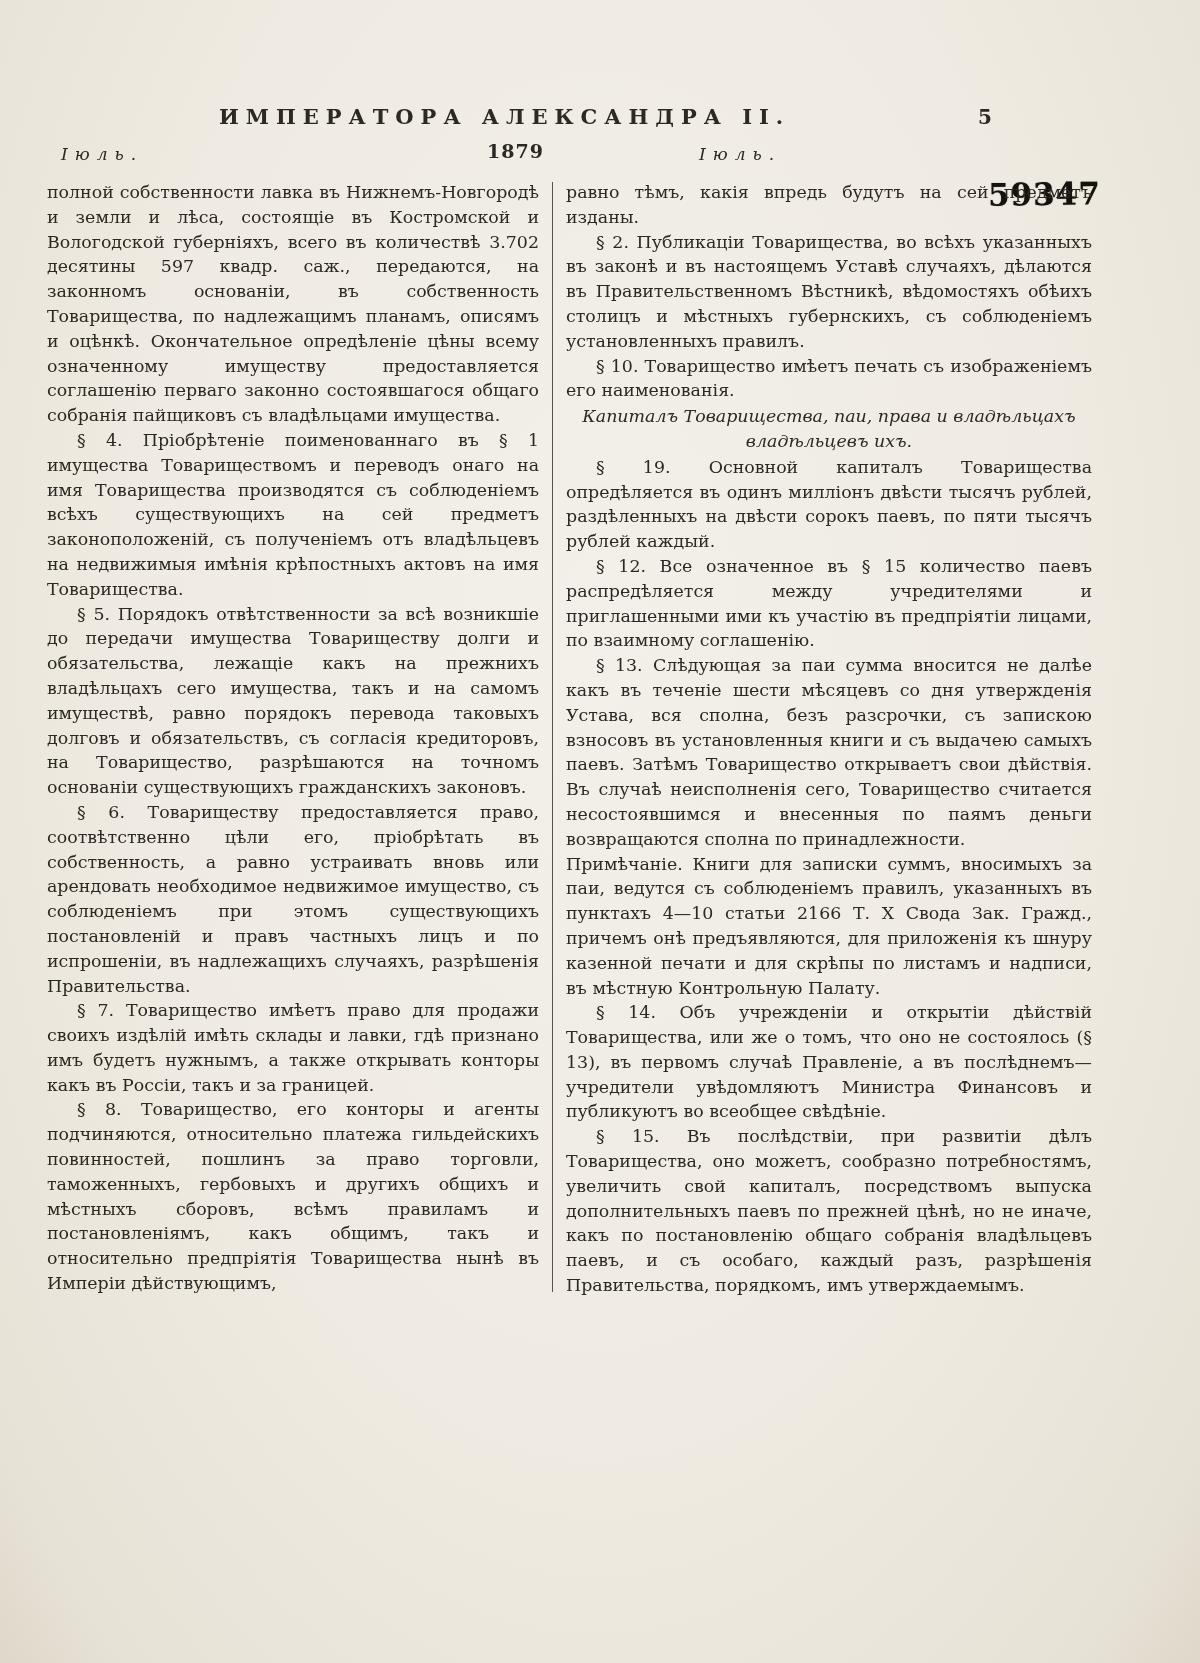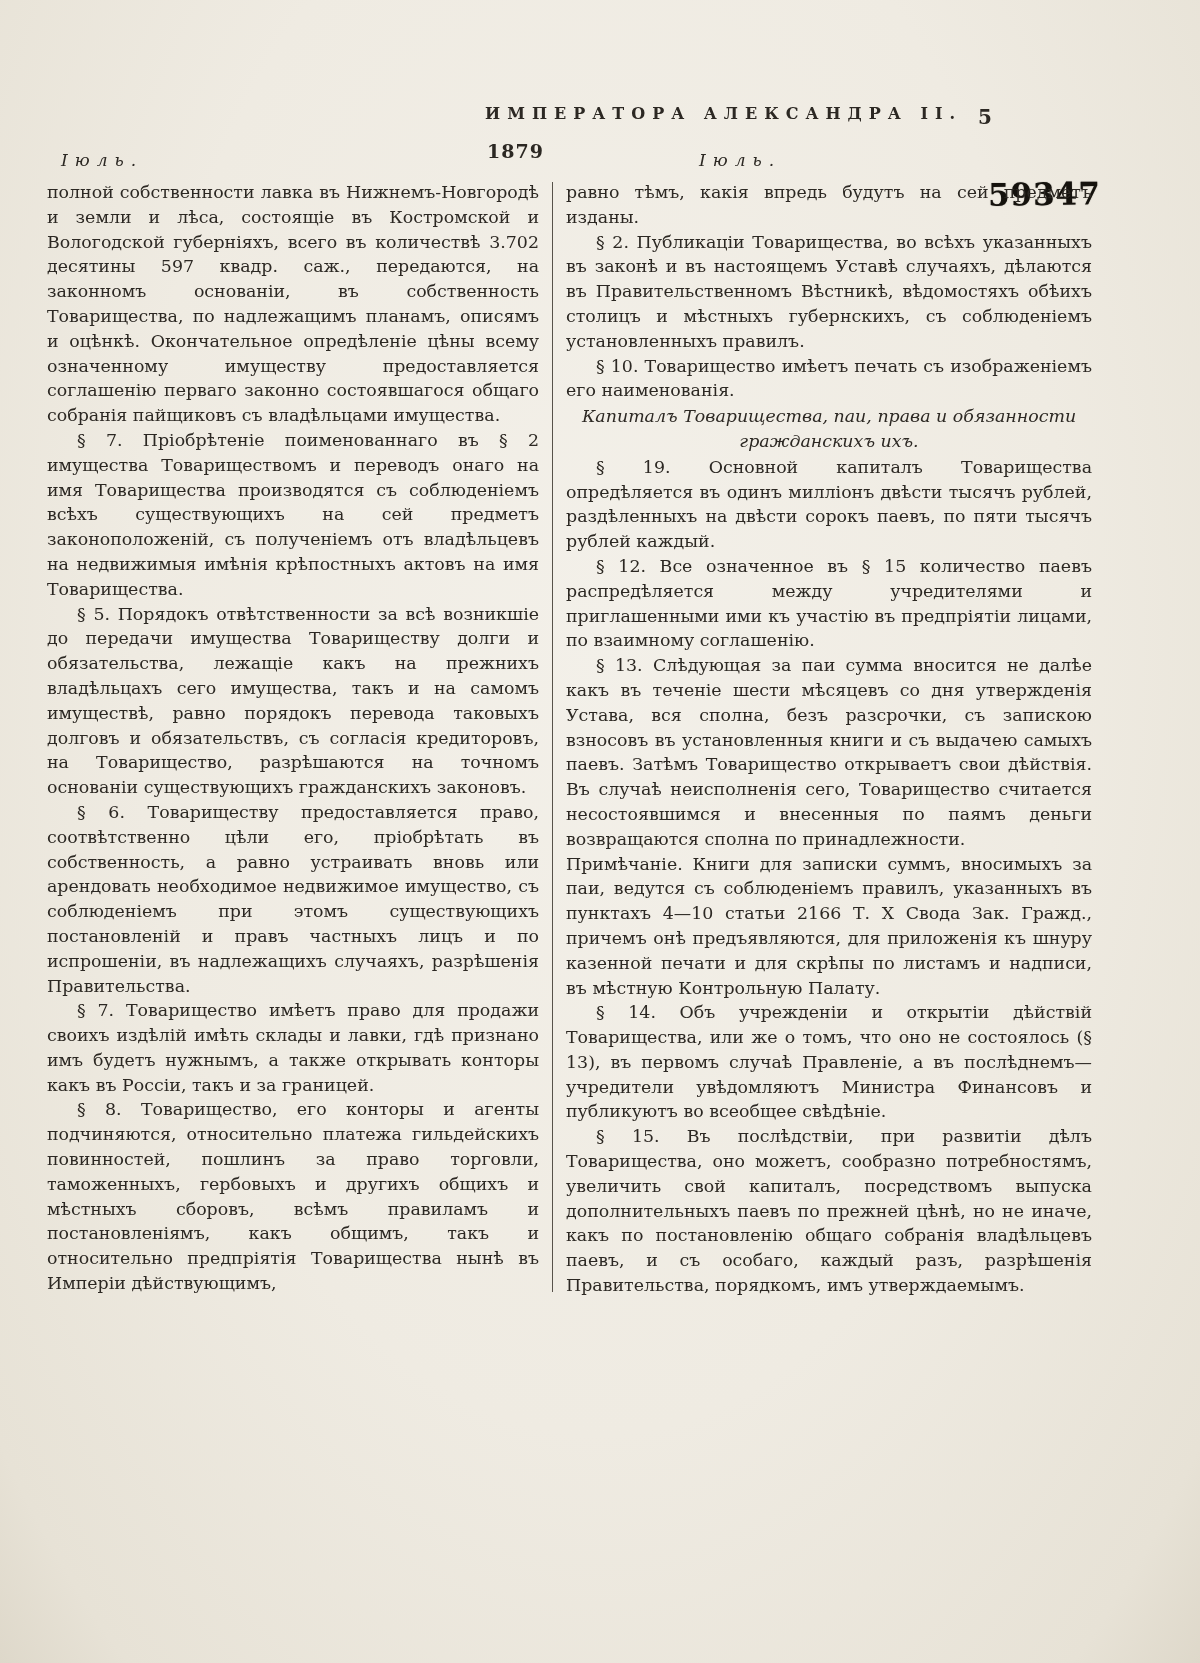--- a/index.html
+++ b/index.html
@@ -19,42 +19,42 @@
     left: 47px;
     top: 104px;
     width: 1045px;
   }
   .title-row {
     position: relative;
     height: 30px;
   }
   .page-title {
     display: block;
-    text-align: right;
+    text-align: center;
     padding-right: 130px;
-    font-size: 16px;
+    font-size: 21px;
     font-weight: 700;
     letter-spacing: 7px;
     white-space: nowrap;
   }
   .page-number {
     position: absolute;
     right: 100px;
     top: 1px;
     font-size: 20px;
     font-weight: 700;
   }
   .date-row {
     position: relative;
     height: 30px;
     margin-top: 6px;
   }
   .month-left, .month-right {
     position: absolute;
-    top: 10px;
+    top: 4px;
     font-style: italic;
     font-size: 17px;
     letter-spacing: 7px;
     white-space: nowrap;
     text-align: center;
   }
   .month-left { left: 14px; }
   .month-right { left: 652px; }
   .year-label {
     position: absolute;
@@ -118,34 +118,34 @@
     <div class="date-row">
       <span class="month-left">Іюль.</span>
       <span class="year-label">1879</span>
       <span class="month-right">Іюль.</span>
     </div>
 
     <div class="columns">
 
       <div class="col col-left">
         <p class="para noindent">полной собственности лавка въ Нижнемъ-Новгородѣ и земли и лѣса, состоящіе въ Костромской и Вологодской губерніяхъ, всего въ количествѣ 3.702 десятины 597 квадр. саж., передаются, на законномъ основаніи, въ собственность Товарищества, по надлежащимъ планамъ, описямъ и оцѣнкѣ. Окончательное опредѣленіе цѣны всему означенному имуществу предоставляется соглашенію перваго законно состоявшагося общаго собранія пайщиковъ съ владѣльцами имущества.</p>
-        <p class="para">§ 7. Пріобрѣтеніе поименованнаго въ § 2 имущества Товариществомъ и переводъ онаго на имя Товарищества производятся съ соблюденіемъ всѣхъ существующихъ на сей предметъ законоположеній, съ полученіемъ отъ владѣльцевъ на недвижимыя имѣнія крѣпостныхъ актовъ на имя Товарищества.</p>
+        <p class="para">§ 4. Пріобрѣтеніе поименованнаго въ § 1 имущества Товариществомъ и переводъ онаго на имя Товарищества производятся съ соблюденіемъ всѣхъ существующихъ на сей предметъ законоположеній, съ полученіемъ отъ владѣльцевъ на недвижимыя имѣнія крѣпостныхъ актовъ на имя Товарищества.</p>
         <p class="para">§ 5. Порядокъ отвѣтственности за всѣ возникшіе до передачи имущества Товариществу долги и обязательства, лежащіе какъ на прежнихъ владѣльцахъ сего имущества, такъ и на самомъ имуществѣ, равно порядокъ перевода таковыхъ долговъ и обязательствъ, съ согласія кредиторовъ, на Товарищество, разрѣшаются на точномъ основаніи существующихъ гражданскихъ законовъ.</p>
         <p class="para">§ 6. Товариществу предоставляется право, соотвѣтственно цѣли его, пріобрѣтать въ собственность, а равно устраивать вновь или арендовать необходимое недвижимое имущество, съ соблюденіемъ при этомъ существующихъ постановленій и правъ частныхъ лицъ и по испрошеніи, въ надлежащихъ случаяхъ, разрѣшенія Правительства.</p>
         <p class="para">§ 7. Товарищество имѣетъ право для продажи своихъ издѣлій имѣть склады и лавки, гдѣ признано имъ будетъ нужнымъ, а также открывать конторы какъ въ Россіи, такъ и за границей.</p>
         <p class="para">§ 8. Товарищество, его конторы и агенты подчиняются, относительно платежа гильдейскихъ повинностей, пошлинъ за право торговли, таможенныхъ, гербовыхъ и другихъ общихъ и мѣстныхъ сборовъ, всѣмъ правиламъ и постановленіямъ, какъ общимъ, такъ и относительно предпріятія Товарищества нынѣ въ Имперіи дѣйствующимъ,</p>
       </div>
 
       <div class="divider"></div>
 
       <div class="col col-right">
         <p class="para noindent">равно тѣмъ, какія впредь будутъ на сей предметъ изданы.</p>
         <p class="para">§ 2. Публикаціи Товарищества, во всѣхъ указанныхъ въ законѣ и въ настоящемъ Уставѣ случаяхъ, дѣлаются въ Правительственномъ Вѣстникѣ, вѣдомостяхъ обѣихъ столицъ и мѣстныхъ губернскихъ, съ соблюденіемъ установленныхъ правилъ.</p>
         <p class="para">§ 10. Товарищество имѣетъ печать съ изображеніемъ его наименованія.</p>
-        <p class="para section-heading">Капиталъ Товарищества, паи, права и обязанности гражданскихъ ихъ.</p>
+        <p class="para section-heading">Капиталъ Товарищества, паи, права и владѣльцахъ владѣльцевъ ихъ.</p>
         <p class="para">§ 19. Основной капиталъ Товарищества опредѣляется въ одинъ милліонъ двѣсти тысячъ рублей, раздѣленныхъ на двѣсти сорокъ паевъ, по пяти тысячъ рублей каждый.</p>
         <p class="para">§ 12. Все означенное въ § 15 количество паевъ распредѣляется между учредителями и приглашенными ими къ участію въ предпріятіи лицами, по взаимному соглашенію.</p>
         <p class="para">§ 13. Слѣдующая за паи сумма вносится не далѣе какъ въ теченіе шести мѣсяцевъ со дня утвержденія Устава, вся сполна, безъ разсрочки, съ запискою взносовъ въ установленныя книги и съ выдачею самыхъ паевъ. Затѣмъ Товарищество открываетъ свои дѣйствія. Въ случаѣ неисполненія сего, Товарищество считается несостоявшимся и внесенныя по паямъ деньги возвращаются сполна по принадлежности.</p>
         <p class="para note noindent"><span class="note-lead">Примѣчаніе.</span> <span class="note-text">Книги для записки суммъ, вносимыхъ за паи, ведутся съ соблюденіемъ правилъ, указанныхъ въ пунктахъ 4—10 статьи 2166 Т. X Свода Зак. Гражд., причемъ онѣ предъявляются, для приложенія къ шнуру казенной печати и для скрѣпы по листамъ и надписи, въ мѣстную Контрольную Палату.</span></p>
         <p class="para">§ 14. Объ учрежденіи и открытіи дѣйствій Товарищества, или же о томъ, что оно не состоялось (§ 13), въ первомъ случаѣ Правленіе, а въ послѣднемъ—учредители увѣдомляютъ Министра Финансовъ и публикуютъ во всеобщее свѣдѣніе.</p>
         <p class="para">§ 15. Въ послѣдствіи, при развитіи дѣлъ Товарищества, оно можетъ, сообразно потребностямъ, увеличить свой капиталъ, посредствомъ выпуска дополнительныхъ паевъ по прежней цѣнѣ, но не иначе, какъ по постановленію общаго собранія владѣльцевъ паевъ, и съ особаго, каждый разъ, разрѣшенія Правительства, порядкомъ, имъ утверждаемымъ.</p>
       </div>
 
     </div>
   </div>

